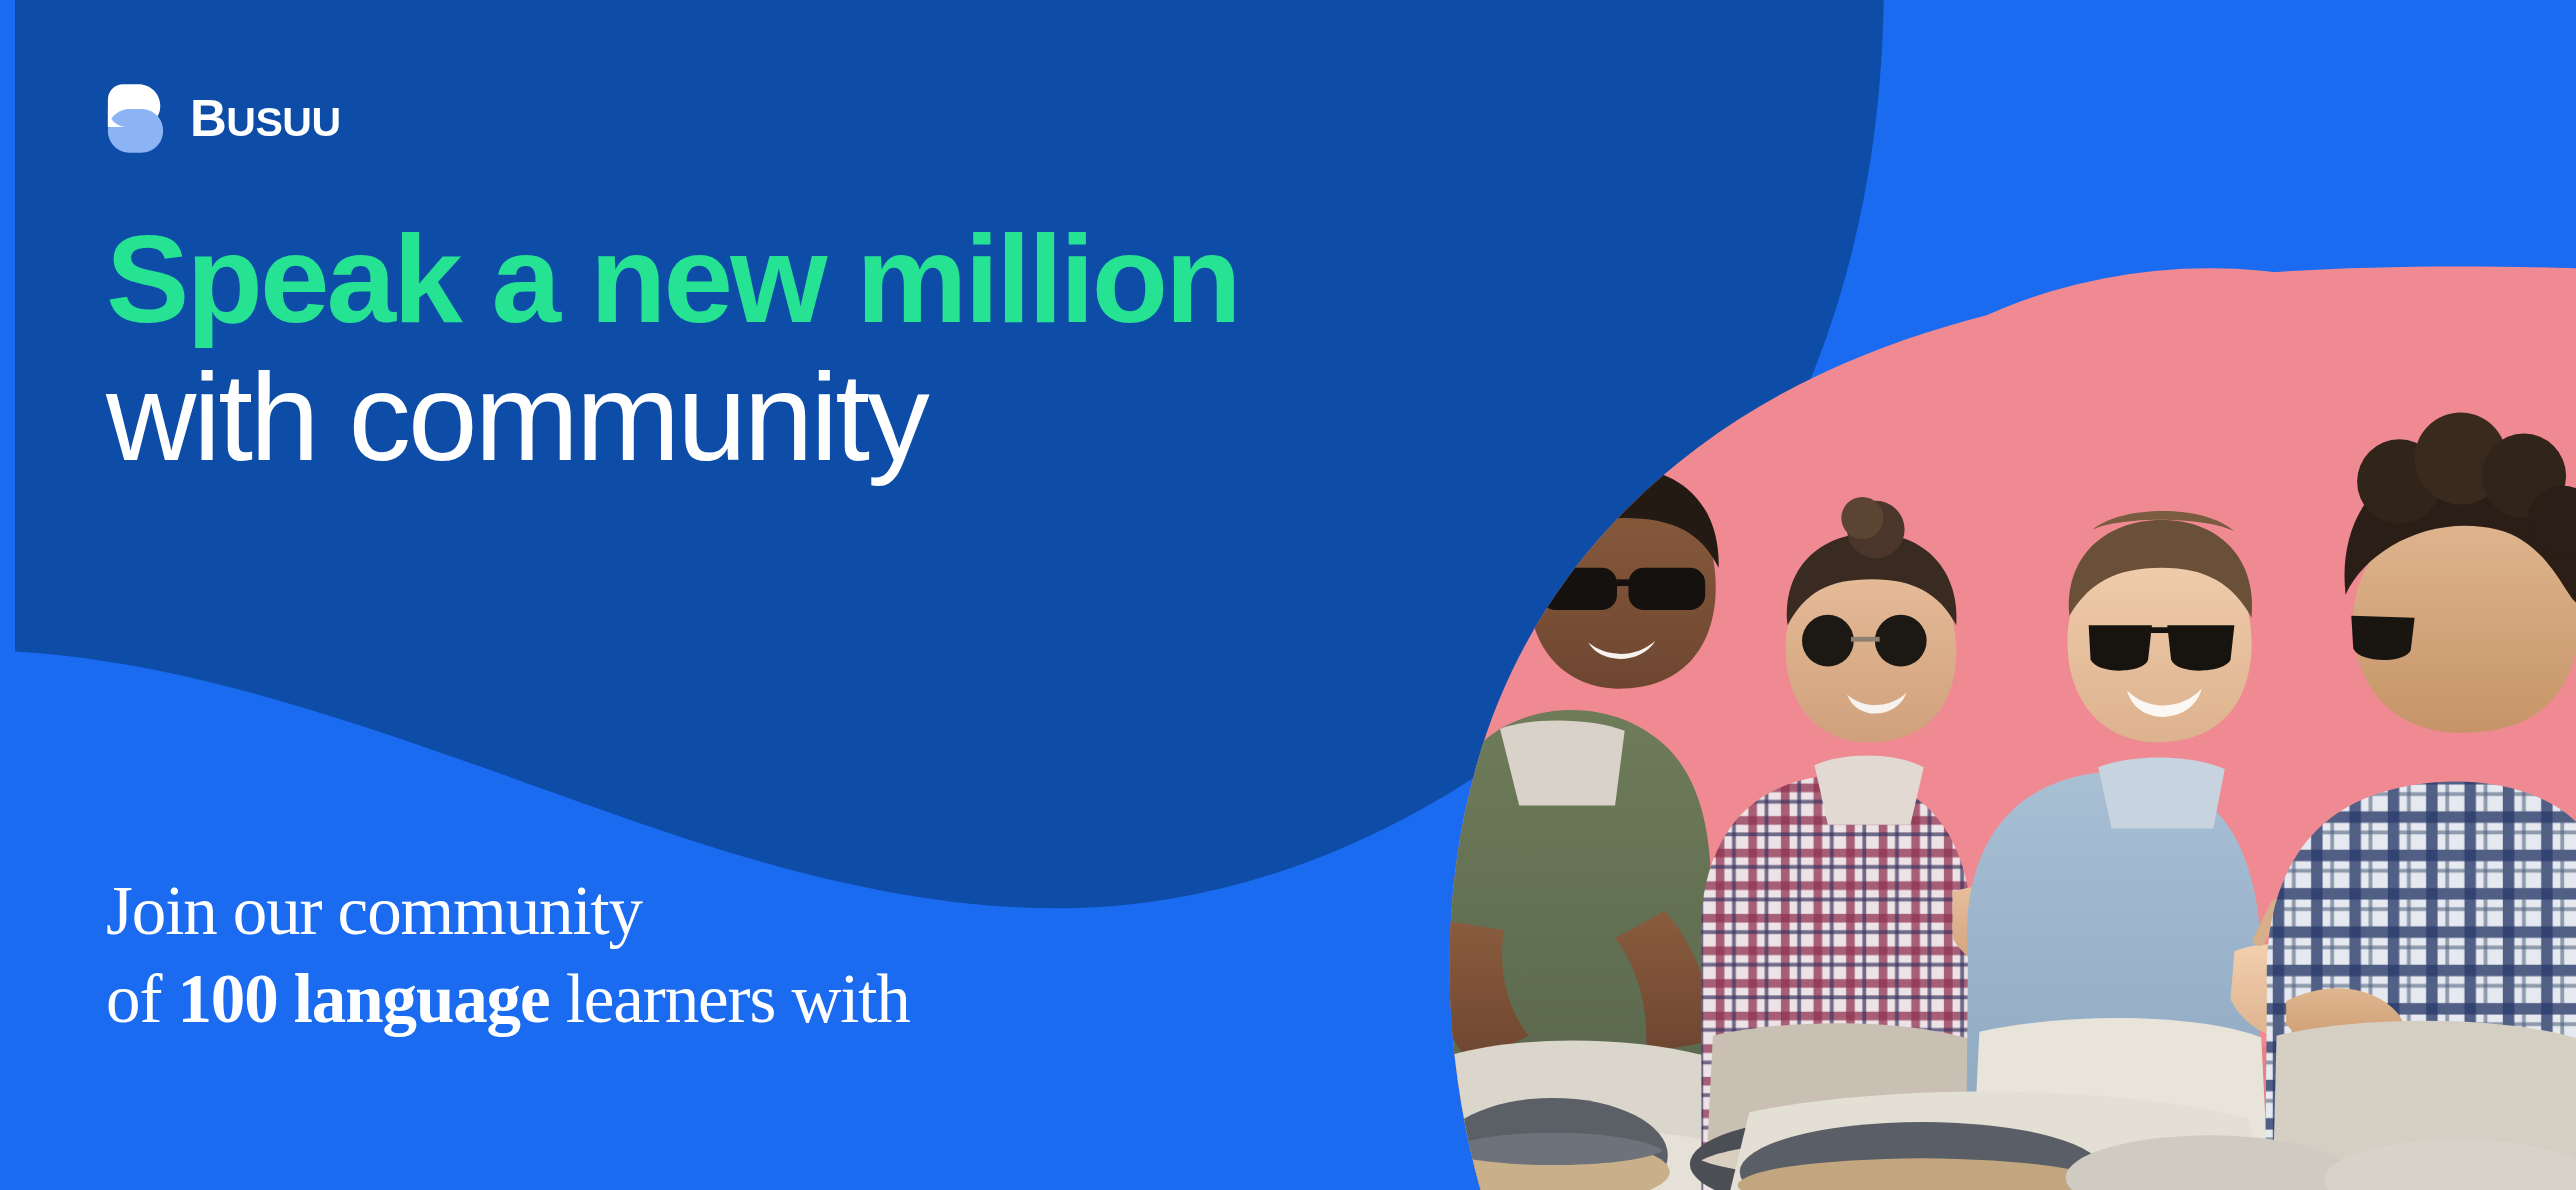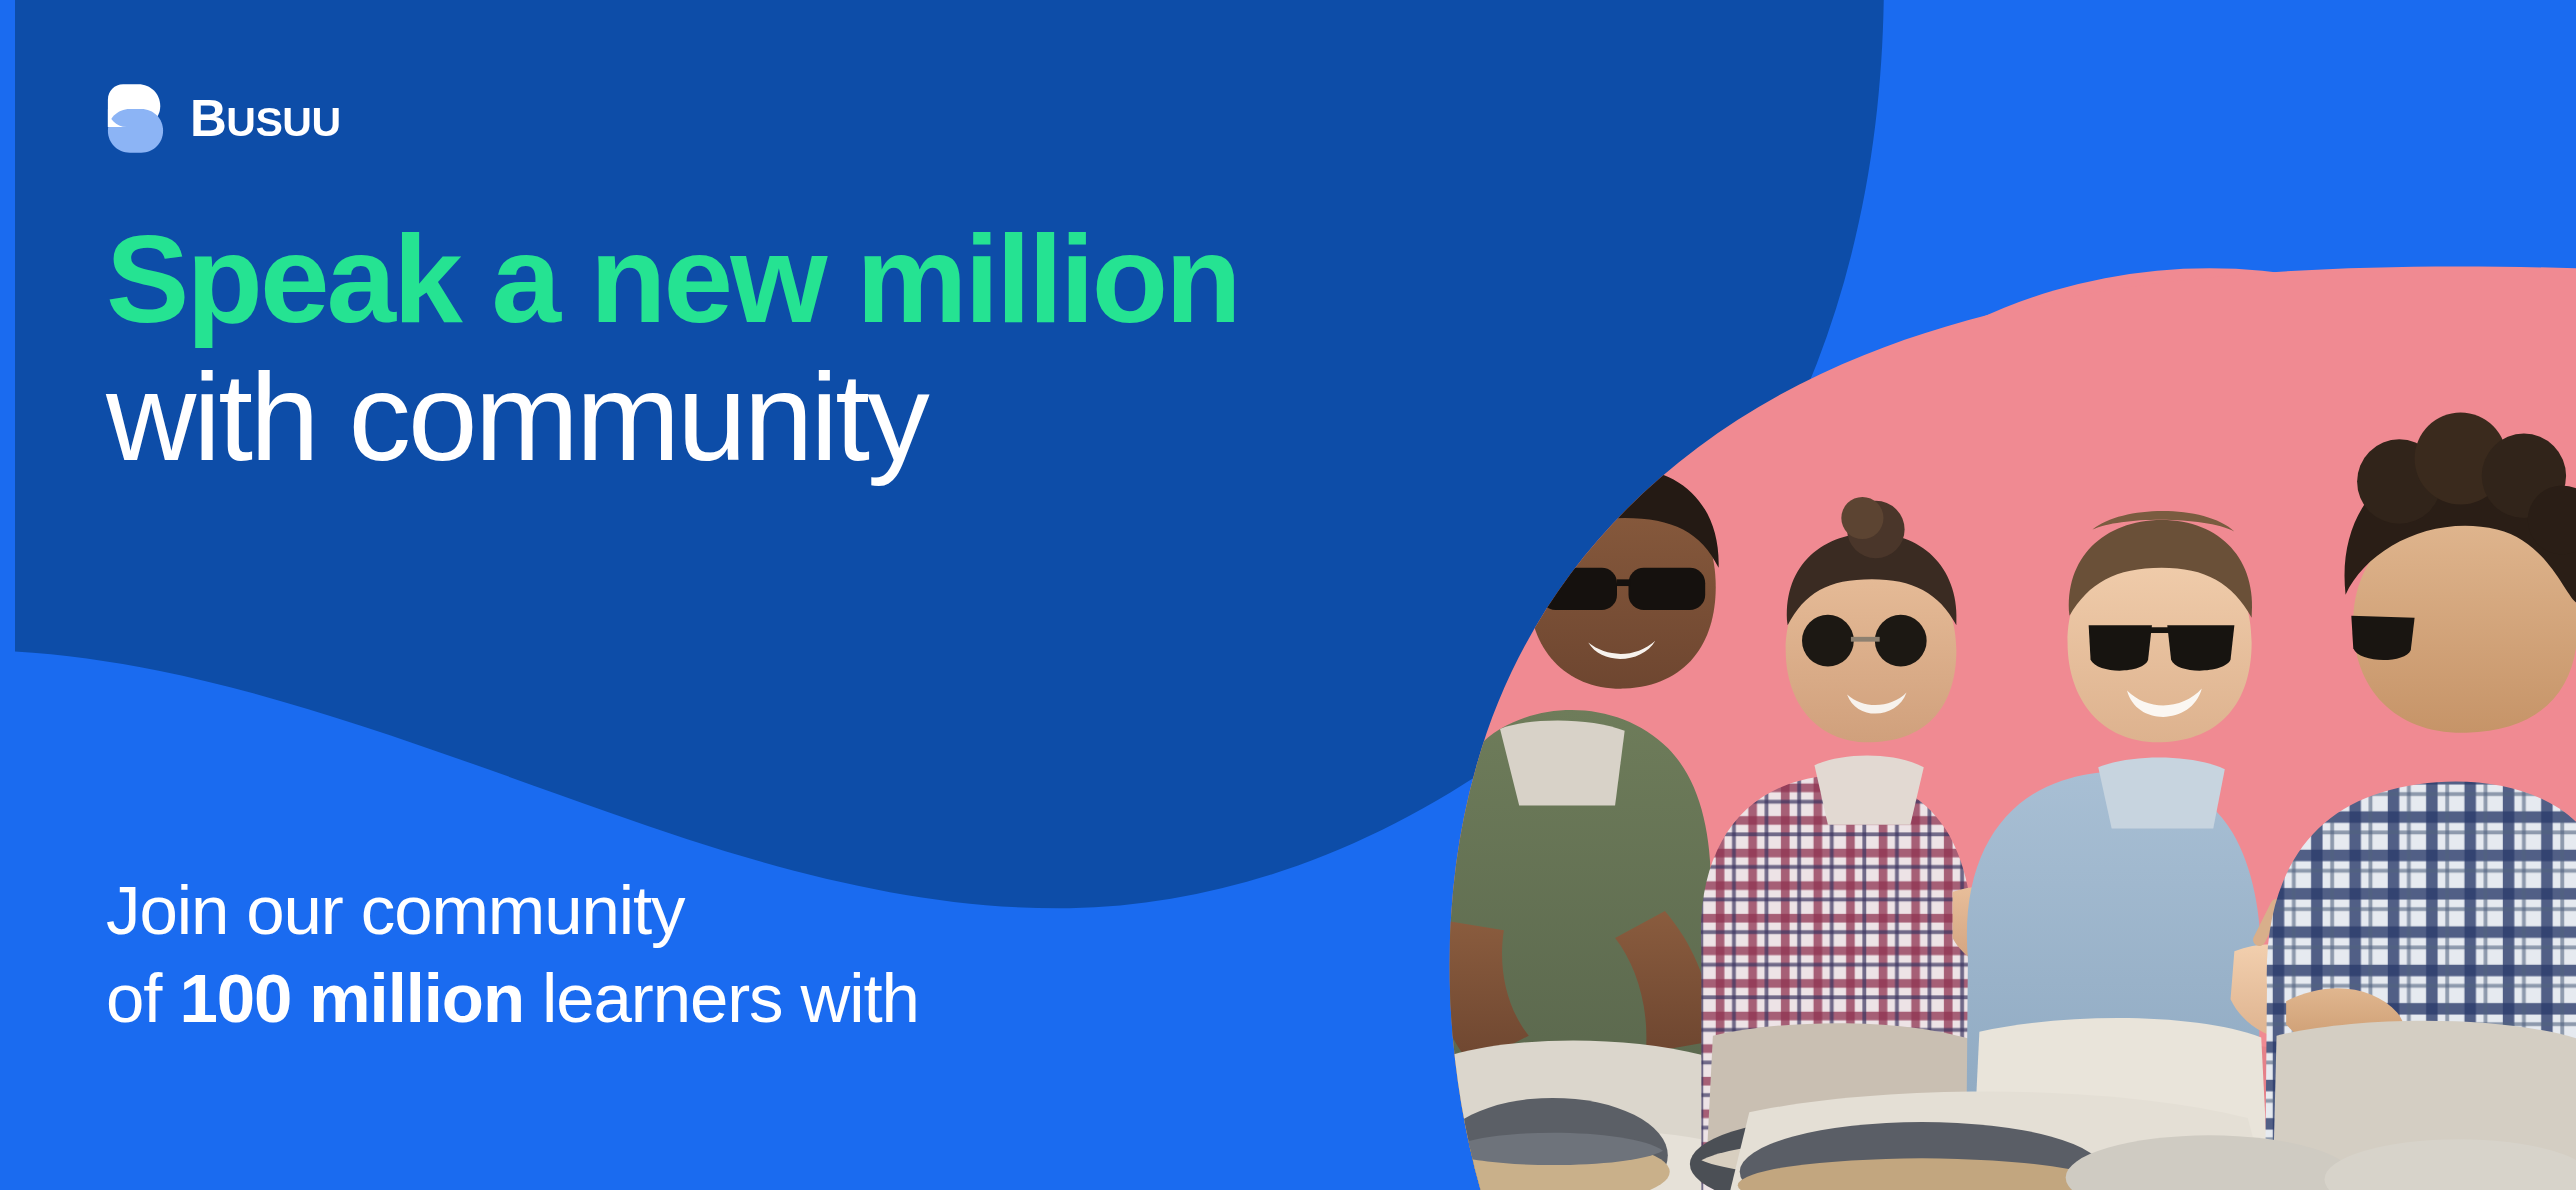--- a/index.html
+++ b/index.html
@@ -76,20 +76,21 @@
   #subheading {
     position:absolute;
     left:91px; top:867px;
     z-index:30;
     color:#FFFFFF;
     font-size:69px;
     font-weight:400;
     line-height:1.28;
     letter-spacing:-1.1px;
     white-space:nowrap;
+    font-family:Liberation Serif, serif;
   }
   #subheading .strong { font-weight:bold; }
   .sub-line { display:block; }
 </style>
 </head>
 <body>
 
 <div id="banner">
 
   <div class="layer">
@@ -290,17 +291,17 @@
     <span id="logo-word"><span>B</span><span class="smallcaps">USUU</span></span>
   </div>
 
   <div id="headline">
     <span class="hl-line" id="headline-line1">Speak a new million</span>
     <span class="hl-line" id="headline-line2">with community</span>
   </div>
 
   <div id="subheading">
     <span class="sub-line">Join our community</span>
-    <span class="sub-line"><span>of </span><span class="strong">100 million</span><span> learners with</span></span>
+    <span class="sub-line"><span>of </span><span class="strong">100 language</span><span> learners with</span></span>
   </div>
 
 </div>
 
 
 </body></html>

